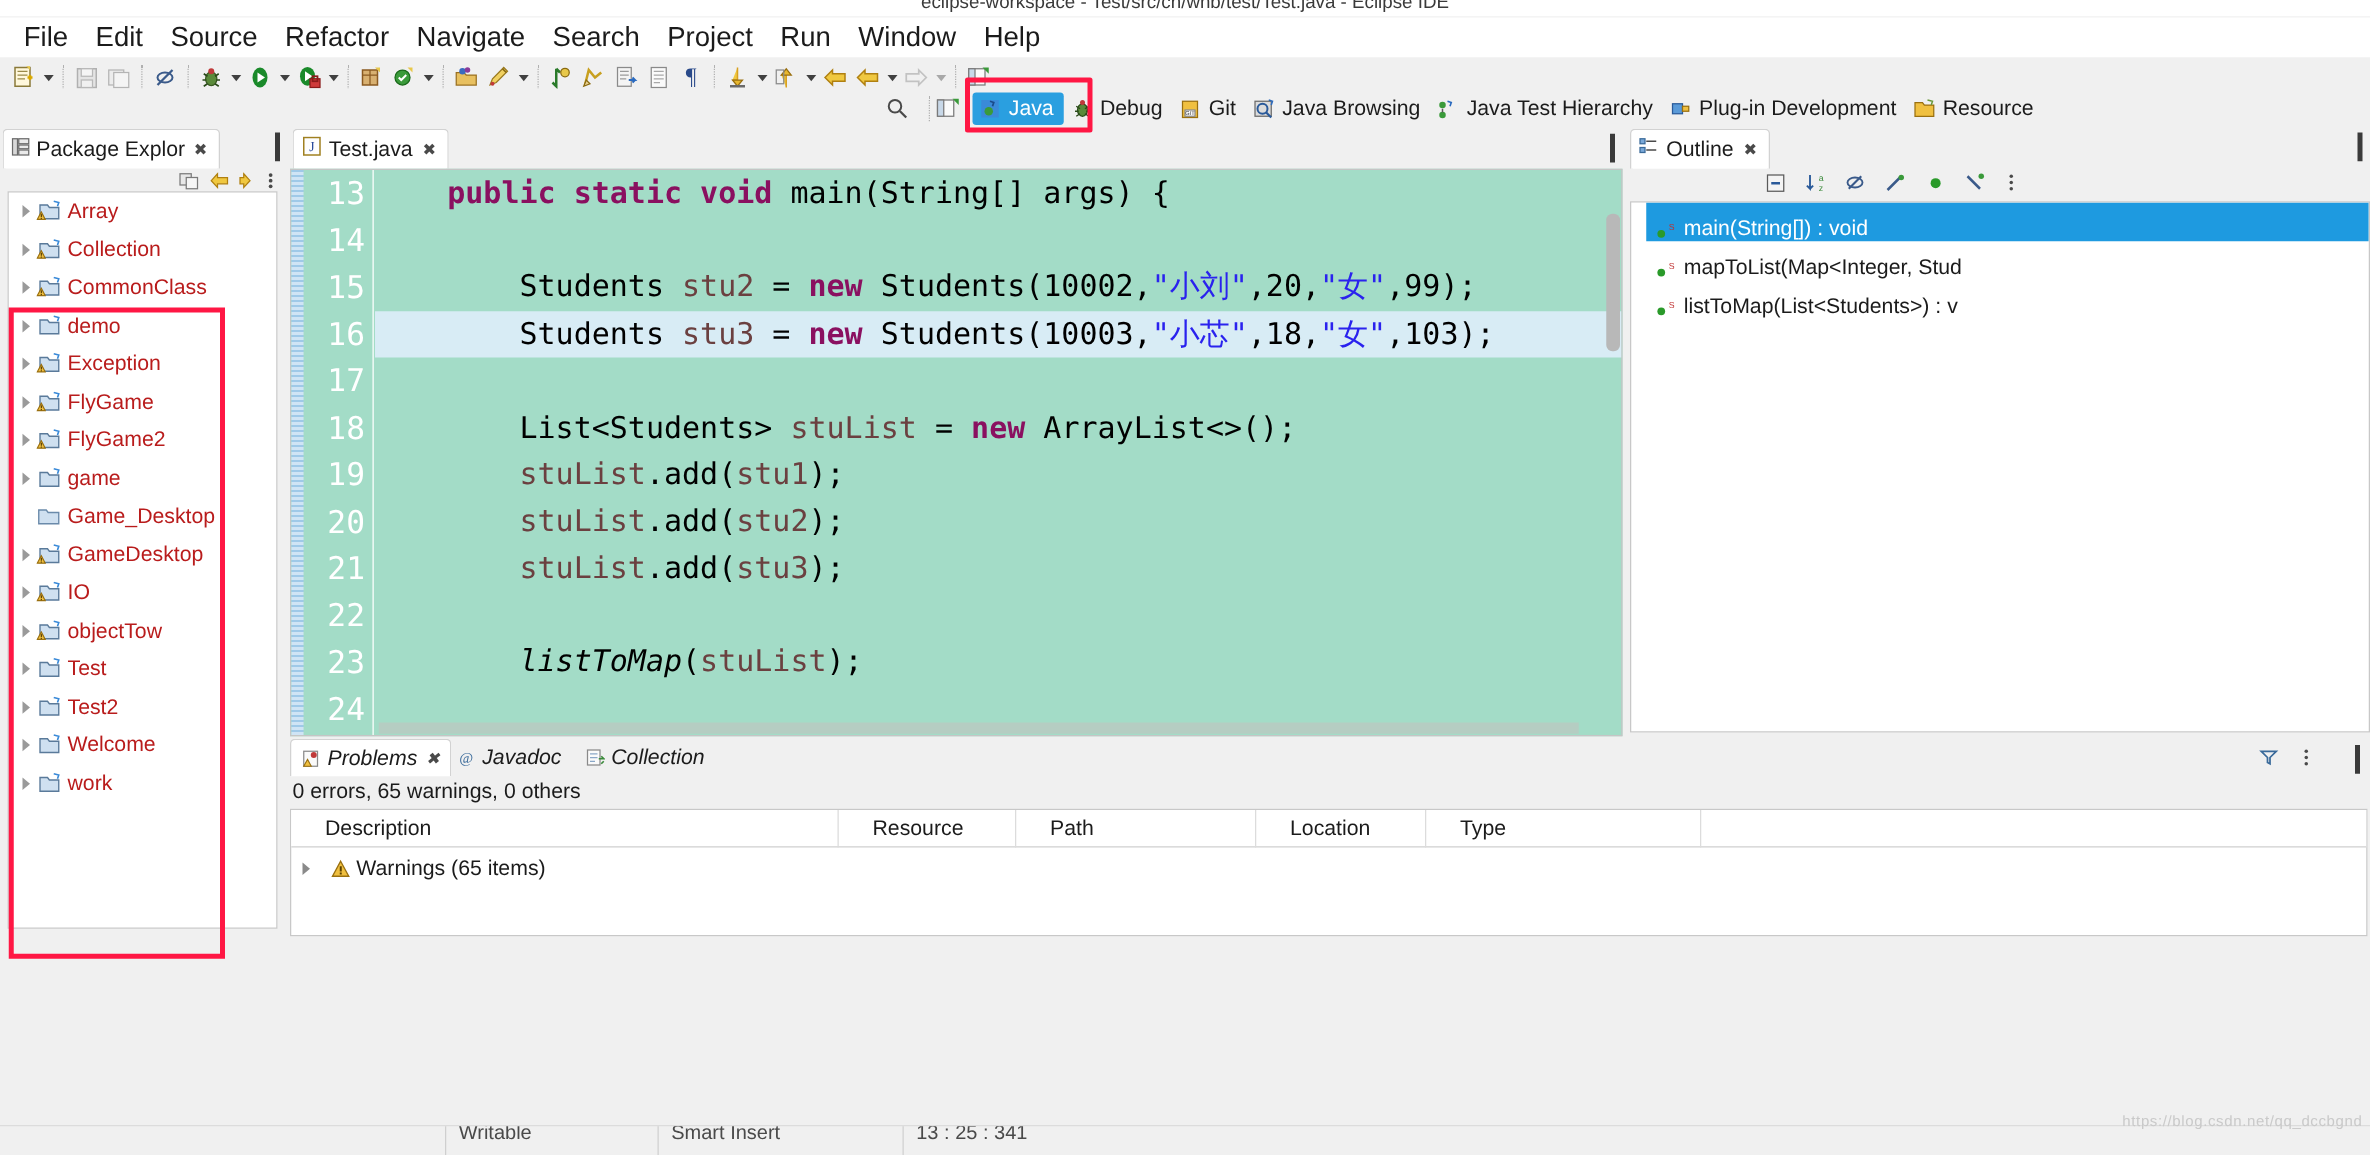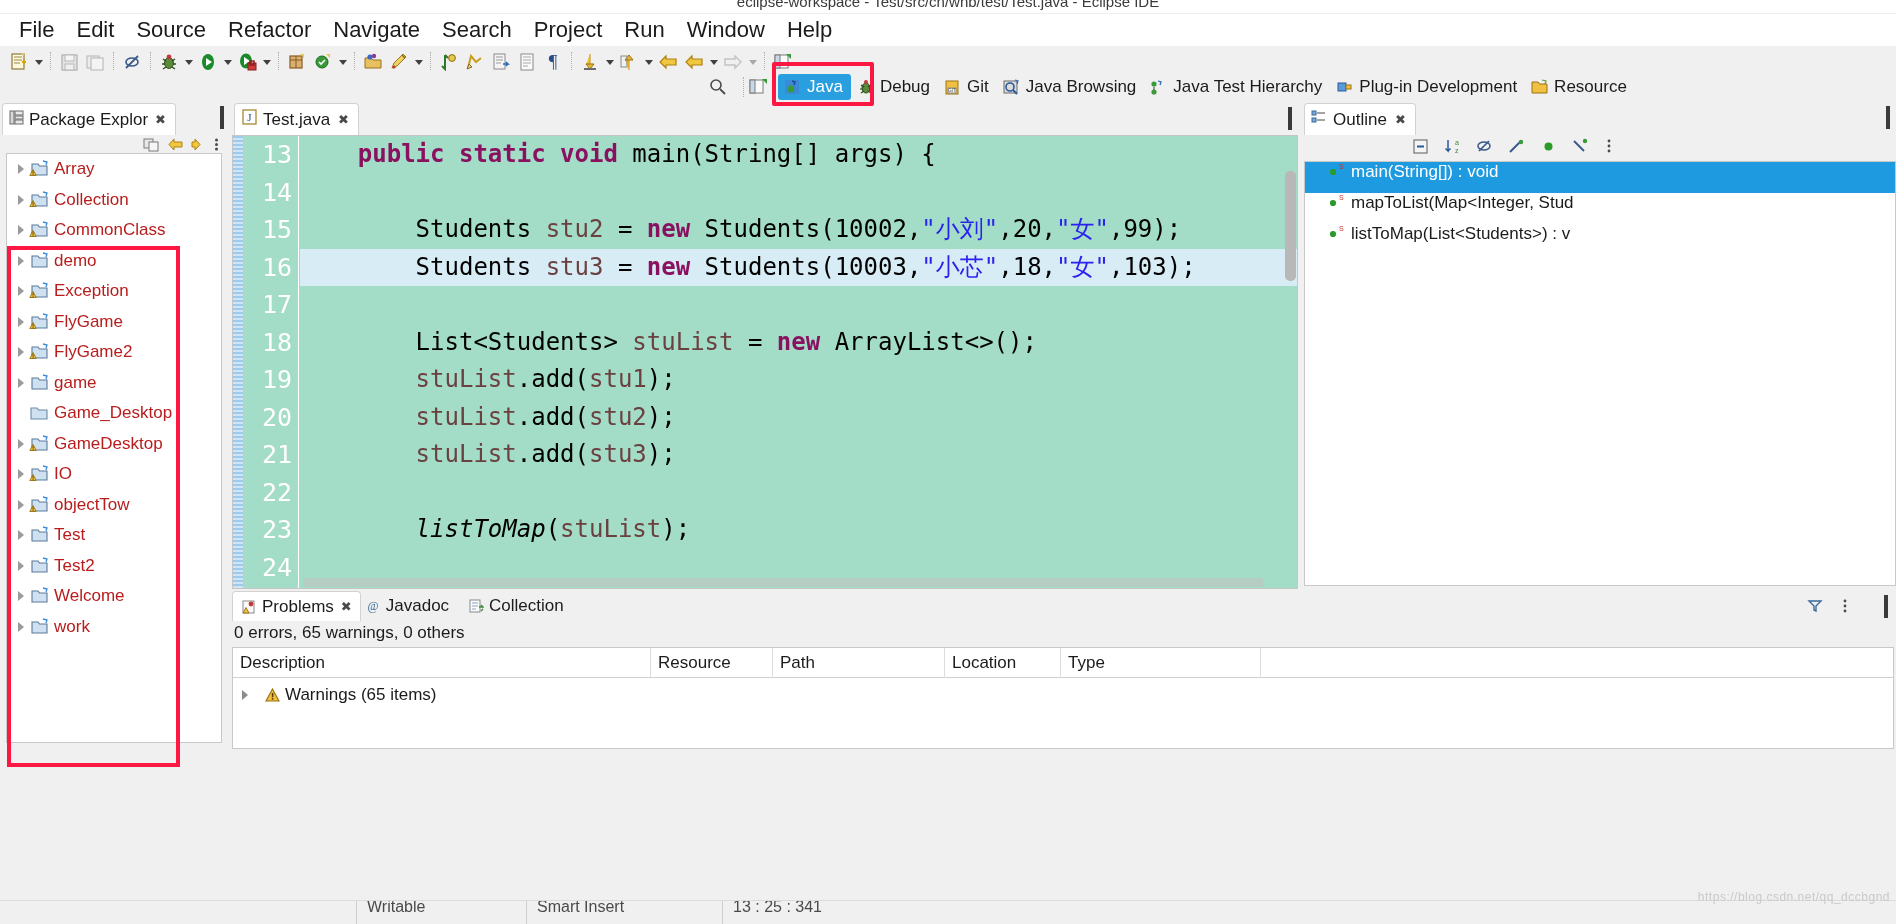--- a/index.html
+++ b/index.html
@@ -265,33 +265,33 @@
   }
   .out-toolrow { position: absolute; left: 0; top: 32px; width: 100%; height: 26px; }
   .out-tools { position: absolute; left: 110px; top: 2px; display: flex; gap: 15px; align-items: center; }
   .out-tree {
     position: absolute; left: 2px; top: 58px;
     width: 592px; height: 425px;
     background: #ffffff; border: 1px solid #c8c8c8;
     overflow: hidden;
   }
   .out-item {
-    display: flex; align-items: flex-start; gap: 3px;
-    height: 31px; padding-left: 23px;
-    font-size: 17px; color: #1b1b1b; white-space: nowrap;
+    display: flex; align-items: flex-end; gap: 3px;
+    height: 31px; padding-left: 7px;
+    font-size: 17px; color: #1b1b1b; white-space: nowrap; margin-left: 12px;
   }
   .out-item.sel { background: #1e9ae0; color: #ffffff; }
 
   
   .bottom-panel {
     position: absolute; left: 230px; top: 591px;
     width: 1666px; height: 160px;
     background: #f0f0f0;
   }
-  .bp-tabrow { position: relative; height: 30px; }
+  .bp-tabrow { position: relative; height: 30px; font-style: italic; }
   .bp-tab {
     position: absolute; top: 0; height: 30px;
     display: flex; align-items: center; gap: 5px;
     padding: 0 8px;
     font-size: 17px; color: #1b1b1b; white-space: nowrap;
   }
   .bp-tab.active {
     background: #ffffff;
     border: 1px solid #d2d2d2; border-bottom: none;
     border-top-left-radius: 4px; border-top-right-radius: 4px;
@@ -308,20 +308,21 @@
   }
   .bp-head {
     display: flex; height: 30px; align-items: center;
     border-bottom: 1px solid #d0d0d0;
     background: #ffffff;
   }
   .bp-th {
     font-size: 17px; color: #1b1b1b;
     padding-left: 7px; height: 30px; line-height: 30px;
     border-right: 1px solid #dcdcdc;
+    margin-left: 20px;
   }
   .bp-row { display: flex; align-items: center; height: 34px; padding-left: 5px; }
   .bp-twisty {
     width: 14px; height: 14px; display:flex; align-items:center; justify-content:center;
   }
   .bp-twisty::after {
     content:"";
     border-top: 5px solid transparent; border-bottom: 5px solid transparent;
     border-left: 6px solid #8a8a8a;
   }

